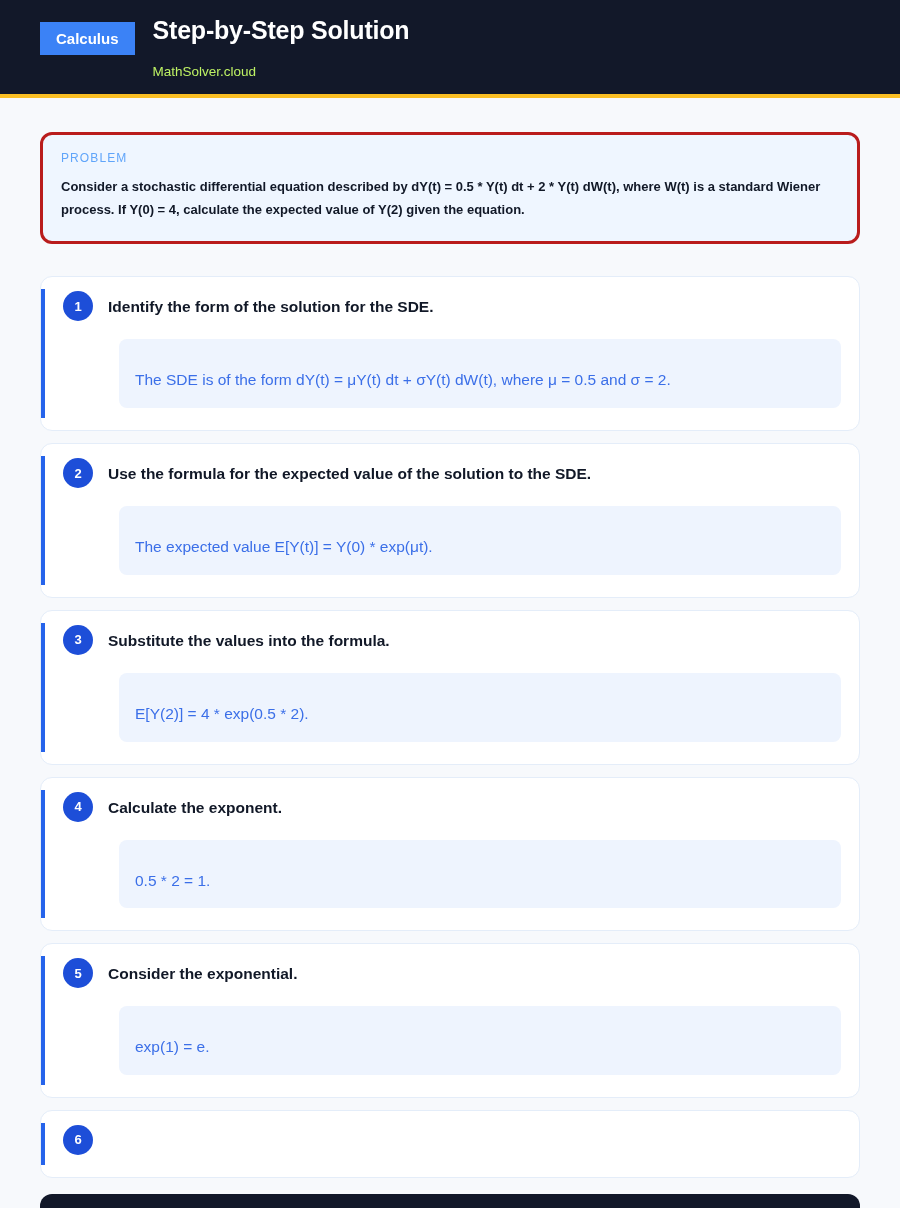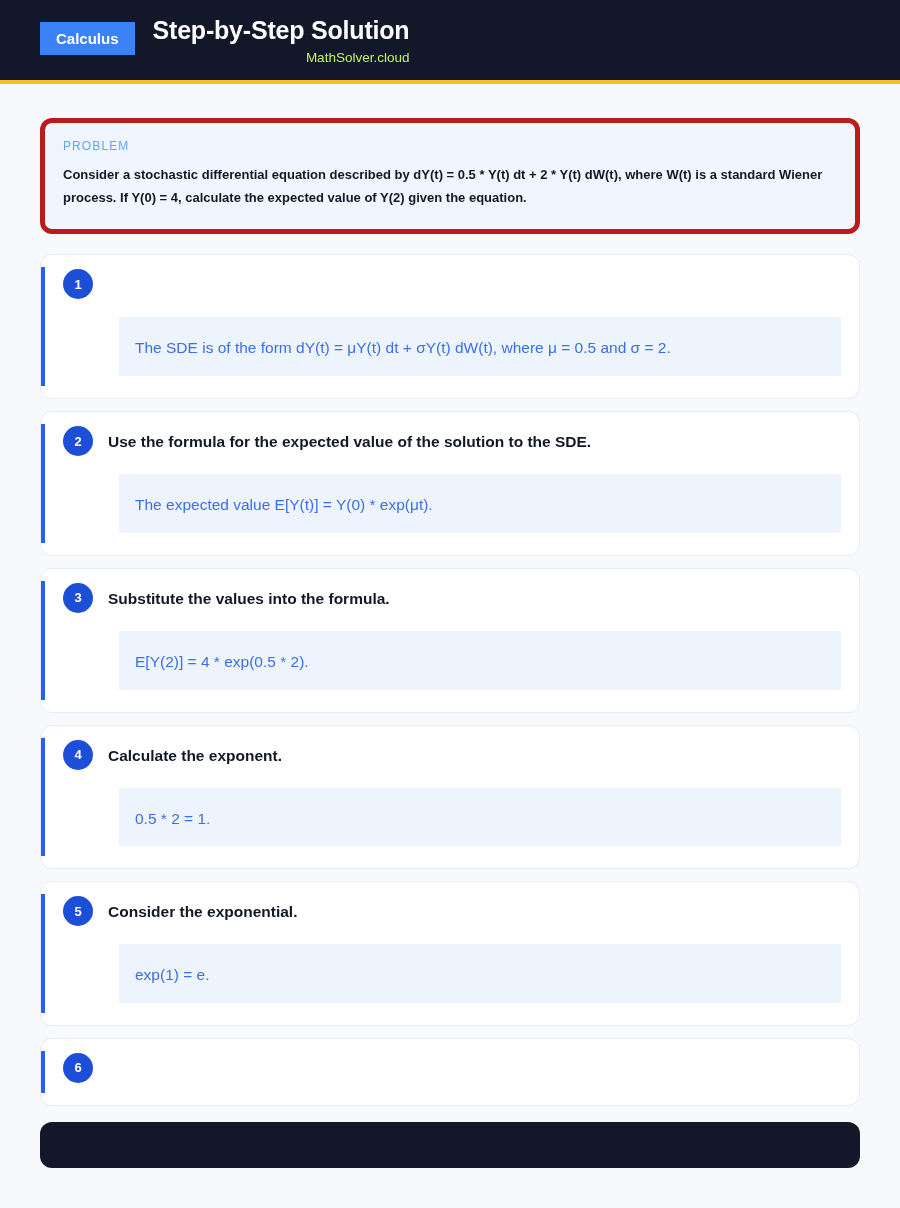--- a/index.html
+++ b/index.html
@@ -33,21 +33,21 @@
     background: #3b82f6;
     color: #ffffff;
     font-size: 15px;
     font-weight: bold;
     padding: 9px 16px;
     border-radius: 0;
     line-height: 1;
     margin-top: 6px;
     white-space: nowrap;
   }
-  .header-text { display: flex; flex-direction: column; gap: 5px; align-items: flex-end; }
+  .header-text { display: flex; flex-direction: column; gap: 19px; }
   .header-title {
     color: #ffffff;
     font-size: 25px;
     font-weight: bold;
     letter-spacing: -0.2px;
     line-height: 1.15;
   }
   .header-sub {
     color: #bef264;
     font-size: 13.5px;
@@ -56,24 +56,24 @@
 
   
   .main {
     flex: 1 1 auto;
     padding: 34px 40px 0 40px;
   }
 
   
   .problem-card {
     background: #eff6ff;
-    border: 5px solid #b91c1c;
+    border: 3px solid #b91c1c;
     border-radius: 12px;
     padding: 16px 18px 20px 18px;
-    margin-bottom: 20px;
+    margin-bottom: 32px;
   }
   .problem-label {
     color: #60a5fa;
     font-size: 12px;
     letter-spacing: 1.1px;
     margin-bottom: 10px;
   }
   .problem-text {
     color: #111827;
     font-size: 13px;
@@ -123,22 +123,22 @@
   .step-title {
     color: #111827;
     font-size: 15.5px;
     font-weight: bold;
     line-height: 1.35;
     padding-top: 4px;
   }
   .step-formula {
     margin: 18px 0 0 60px;
     background: #eef4fe;
-    border-radius: 0;
-    padding: 20px 16px 17px 16px;
+    border-radius: 8px;
+    padding: 30px 16px 17px 16px;
     color: #3b6fe8;
     font-size: 15.5px;
     line-height: 1.4;
   }
 
   
   .answer-card {
     position: relative;
     margin-top: 16px;
     background: #121829;
@@ -166,20 +166,21 @@
       <div class="problem-label">PROBLEM</div>
       <div class="problem-text">Consider a stochastic differential equation described by dY(t) = 0.5 * Y(t) dt + 2 * Y(t) dW(t), where W(t) is a standard Wiener process. If Y(0) = 4, calculate the expected value of Y(2) given the equation.</div>
     </div>
 
     <div class="steps">
 
       <div class="step-card">
         <div class="step-accent"></div>
         <div class="step-head">
           <div class="step-num">1</div>
+          <div class="step-title">Identify the form of the solution for the SDE.</div>
         </div>
         <div class="step-formula">The SDE is of the form dY(t) = μY(t) dt + σY(t) dW(t), where μ = 0.5 and σ = 2.</div>
       </div>
 
       <div class="step-card">
         <div class="step-accent"></div>
         <div class="step-head">
           <div class="step-num">2</div>
           <div class="step-title">Use the formula for the expected value of the solution to the SDE.</div>
         </div>

